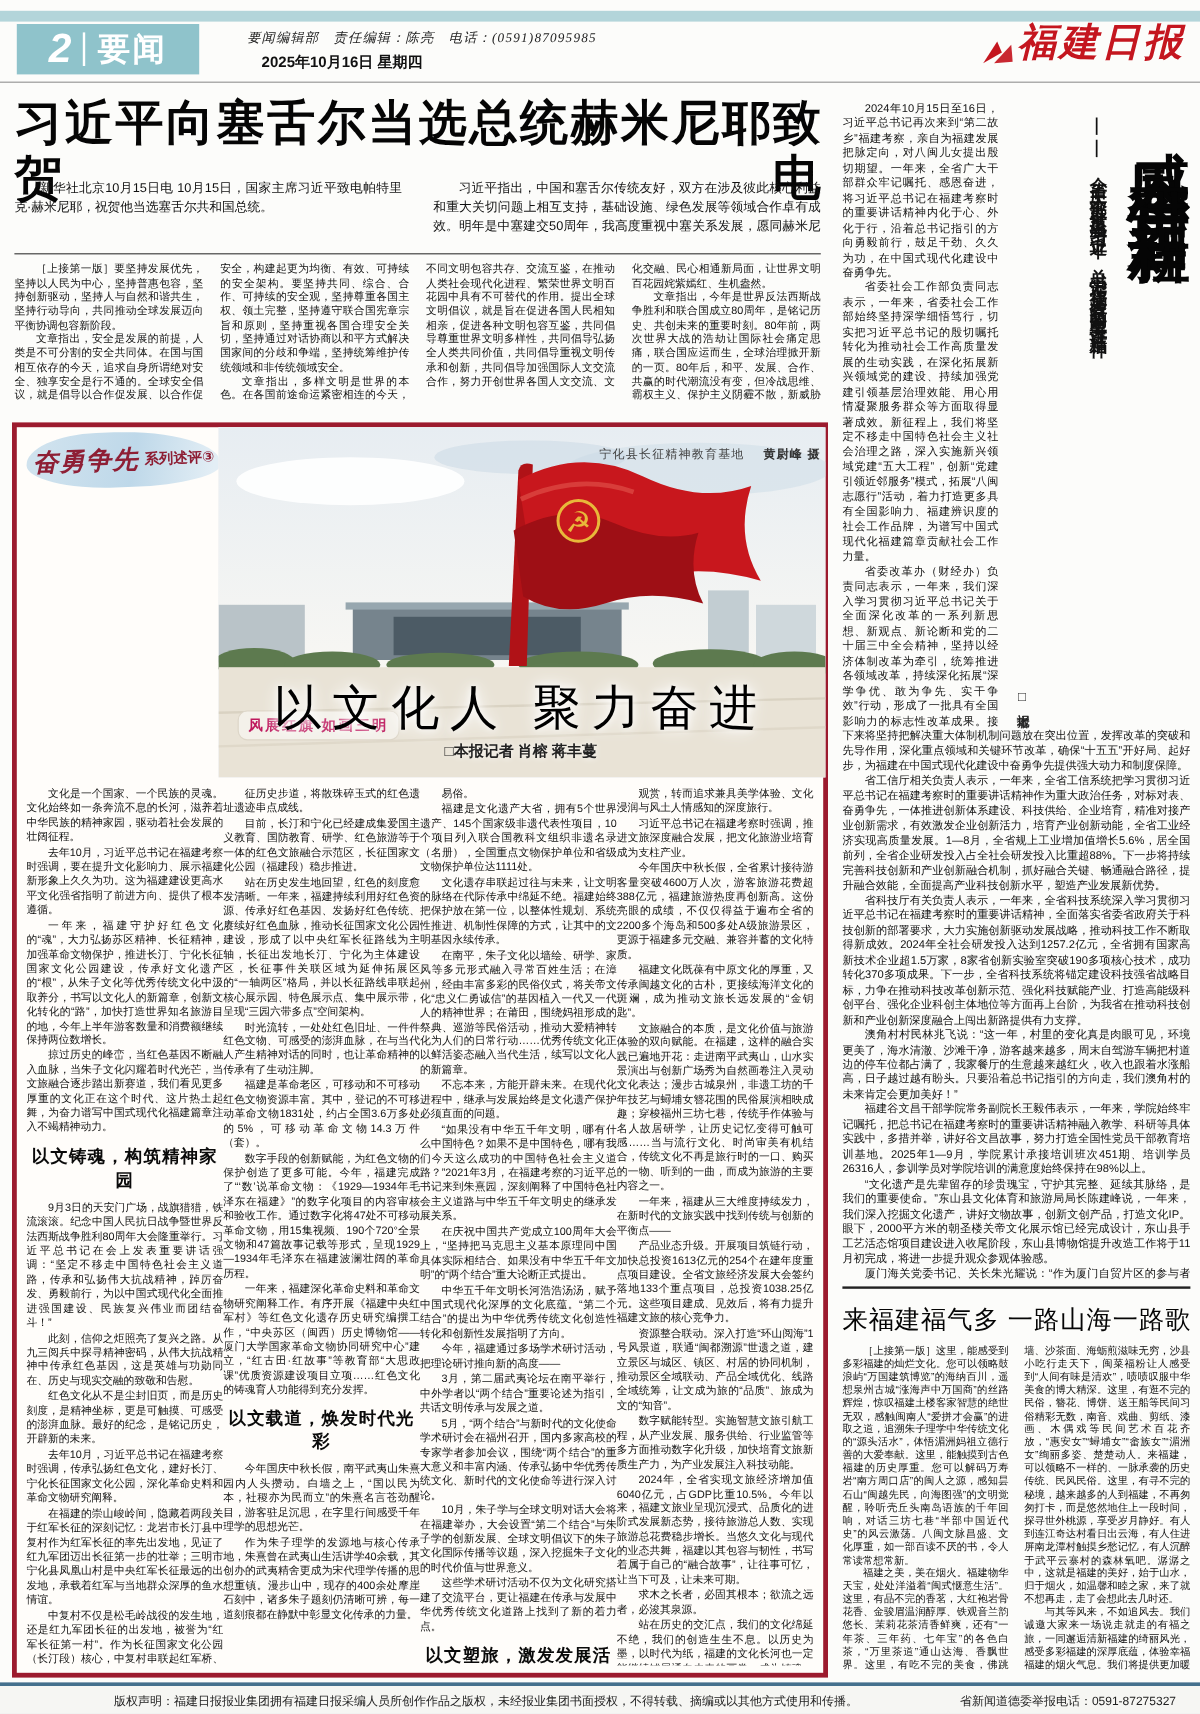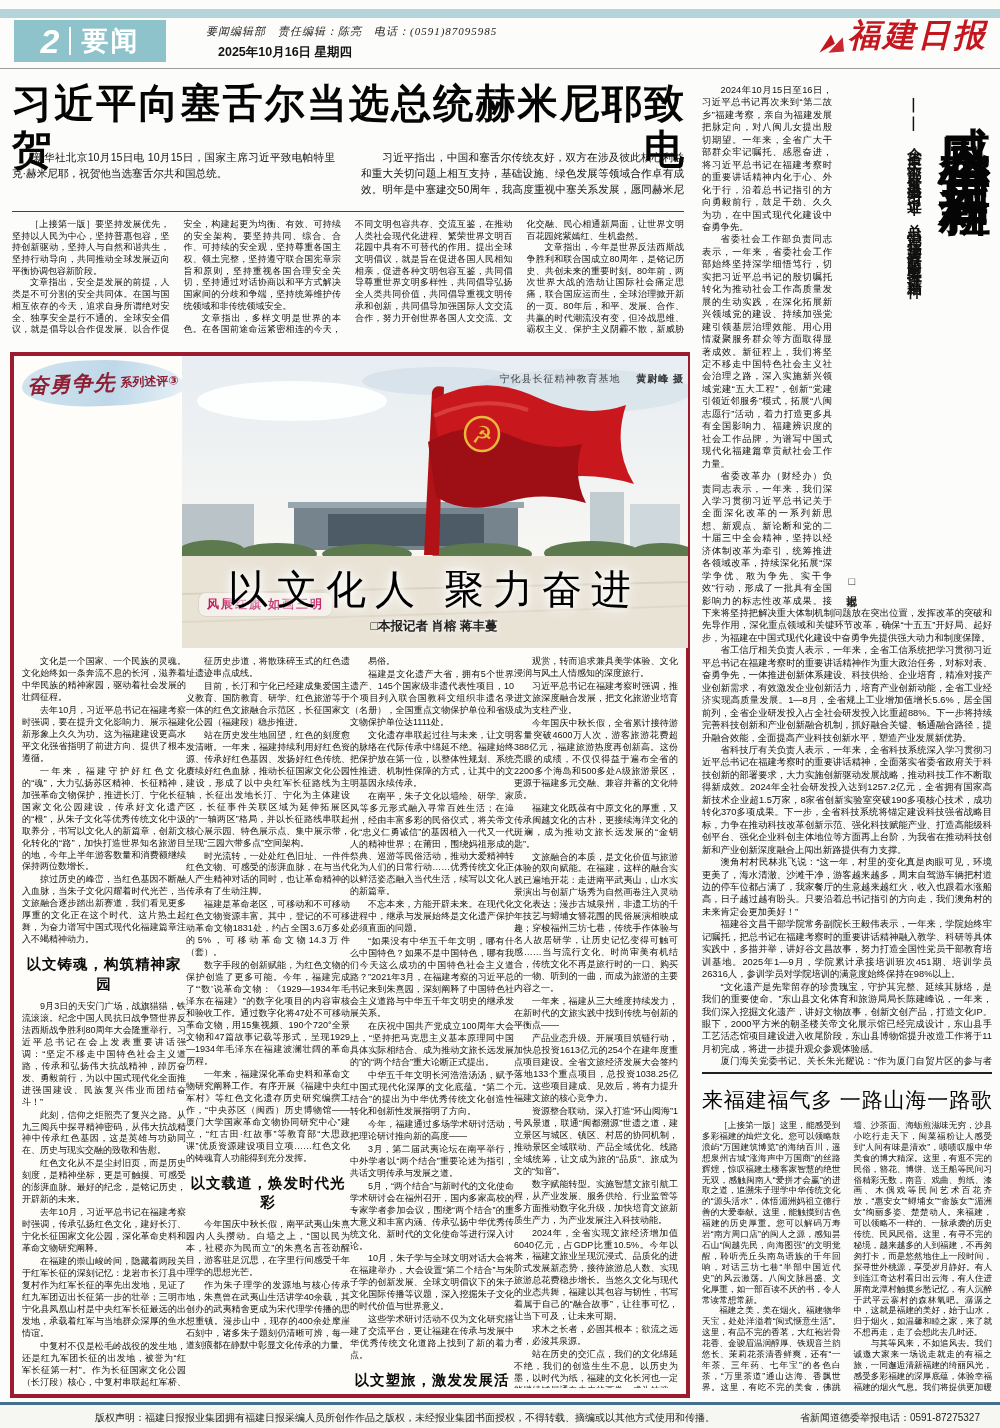--- a/index.html
+++ b/index.html
@@ -199,21 +199,21 @@
           <p class="para">今年国庆中秋长假，南平武夷山朱熹园内人头攒动。白墙之上，“国以民为本，社稷亦为民而立”的朱熹名言苍劲醒目，游客驻足沉思，在字里行间感受千年理学的思想光芒。</p>
           <p class="para">作为朱子理学的发源地与核心传承地，朱熹曾在武夷山生活讲学40余载，其创办的武夷精舍更成为宋代理学传播的思想重镇。漫步山中，现存的400余处摩崖石刻中，诸多朱子题刻仍清晰可辨，每一道刻痕都在静默中彰显文化传承的力量。</p>
         </div>
       <div class="fcol">
           <p class="para">易俗。</p>
           <p class="para">福建是文化遗产大省，拥有5个世界遗产、145个国家级非遗代表性项目，10个项目列入联合国教科文组织非遗名录（名册），全国重点文物保护单位和省级文物保护单位达1111处。</p>
           <p class="para">文化遗存串联起过往与未来，让文明的脉络在代际传承中绵延不绝。福建始终把保护放在第一位，以整体性规划、系统性推进、机制性保障的方式，让其中的文明基因永续传承。</p>
           <p class="para">在南平，朱子文化以墙绘、研学、家风等多元形式融入寻常百姓生活；在漳州，经由丰富多彩的民俗仪式，将关帝文化“忠义仁勇诚信”的基因植入一代又一代人的精神世界；在莆田，围绕妈祖形成的祭典、巡游等民俗活动，推动大爱精神转化为人们的日常行动……优秀传统文化正以鲜活姿态融入当代生活，续写以文化人的新篇章。</p>
           <p class="para">不忘本来，方能开辟未来。在现代化进程中，继承与发展始终是文化遗产保护必须直面的问题。</p>
           <p class="para">“如果没有中华五千年文明，哪有什么中国特色？如果不是中国特色，哪有我们今天这么成功的中国特色社会主义道路？”2021年3月，在福建考察的习近平总书记来到朱熹园，深刻阐释了中国特色社会主义道路与中华五千年文明史的继承发展关系。</p>
-          <p class="para">在庆祝中国共产党成立100周年大会上，“坚持把马克思主义基本原理同中国具体实际相结合、成为推动文旅长远发展的”的“两个结合”重大论断正式提出。</p>
+          <p class="para">在庆祝中国共产党成立100周年大会上，“坚持把马克思主义基本原理同中国具体实际相结合、如果没有中华五千年文明”的“两个结合”重大论断正式提出。</p>
           <p class="para">中华五千年文明长河浩浩汤汤，赋予中国式现代化深厚的文化底蕴。“第二个结合”的提出为中华优秀传统文化创造性转化和创新性发展指明了方向。</p>
           <p class="para">今年，福建通过多场学术研讨活动，把理论研讨推向新的高度——</p>
           <p class="para">3月，第二届武夷论坛在南平举行，中外学者以“两个结合”重要论述为指引，共话文明传承与发展之道。</p>
           <p class="para">5月，“两个结合”与新时代的文化使命学术研讨会在福州召开，国内多家高校的专家学者参加会议，围绕“两个结合”的重大意义和丰富内涵、传承弘扬中华优秀传统文化、新时代的文化使命等进行深入讨论。</p>
           <p class="para">10月，朱子学与全球文明对话大会将在福建举办，大会设置“第二个结合”与朱子学的创新发展、全球文明倡议下的朱子文化国际传播等议题，深入挖掘朱子文化的时代价值与世界意义。</p>
           <p class="para">这些学术研讨活动不仅为文化研究搭建了交流平台，更让福建在传承与发展中华优秀传统文化道路上找到了新的着力点。</p>
           <h3 class="fsub">以文塑旅，激发发展活力</h3>
         </div>
       <div class="fcol">
           <p class="para">观赏，转而追求兼具美学体验、文化浸润与风土人情感知的深度旅行。</p>

